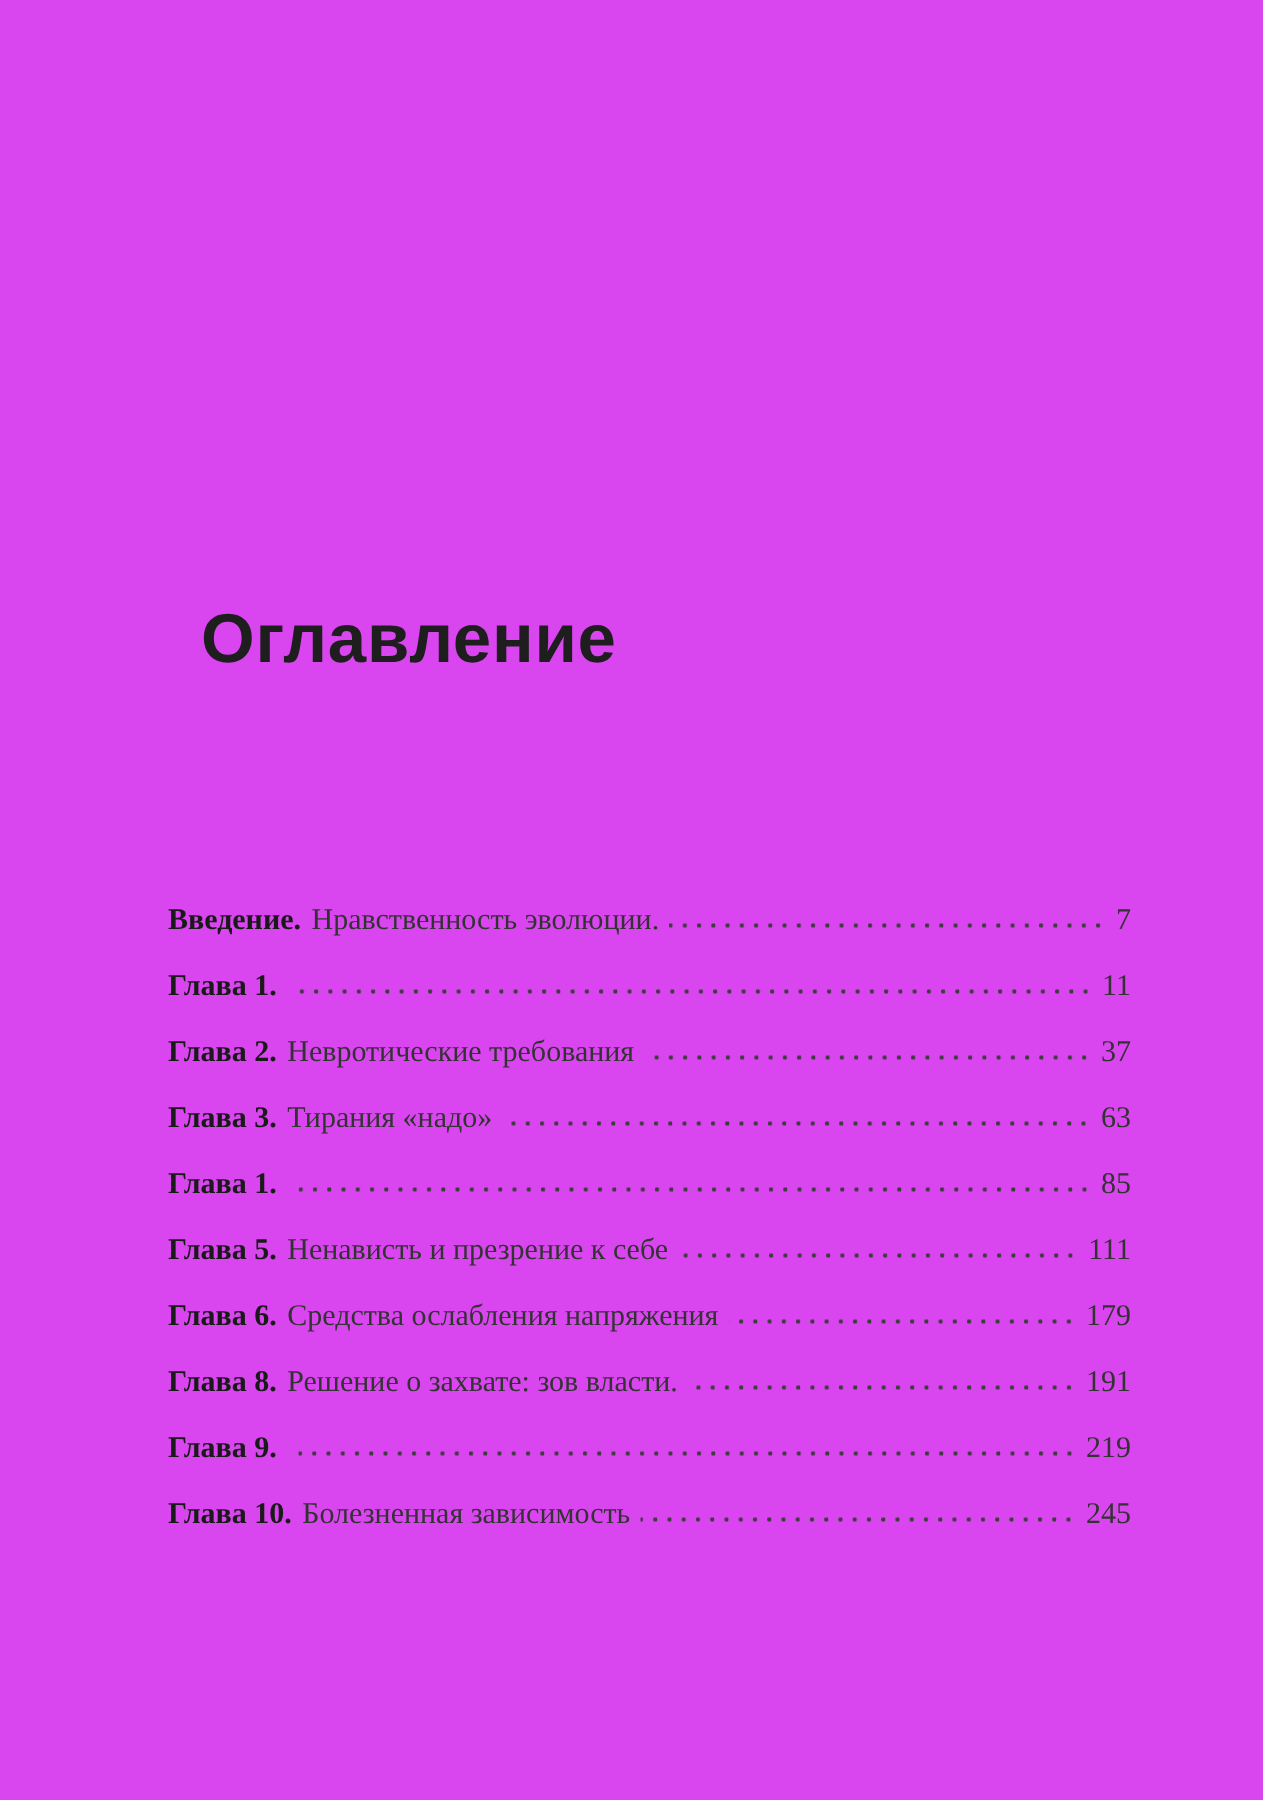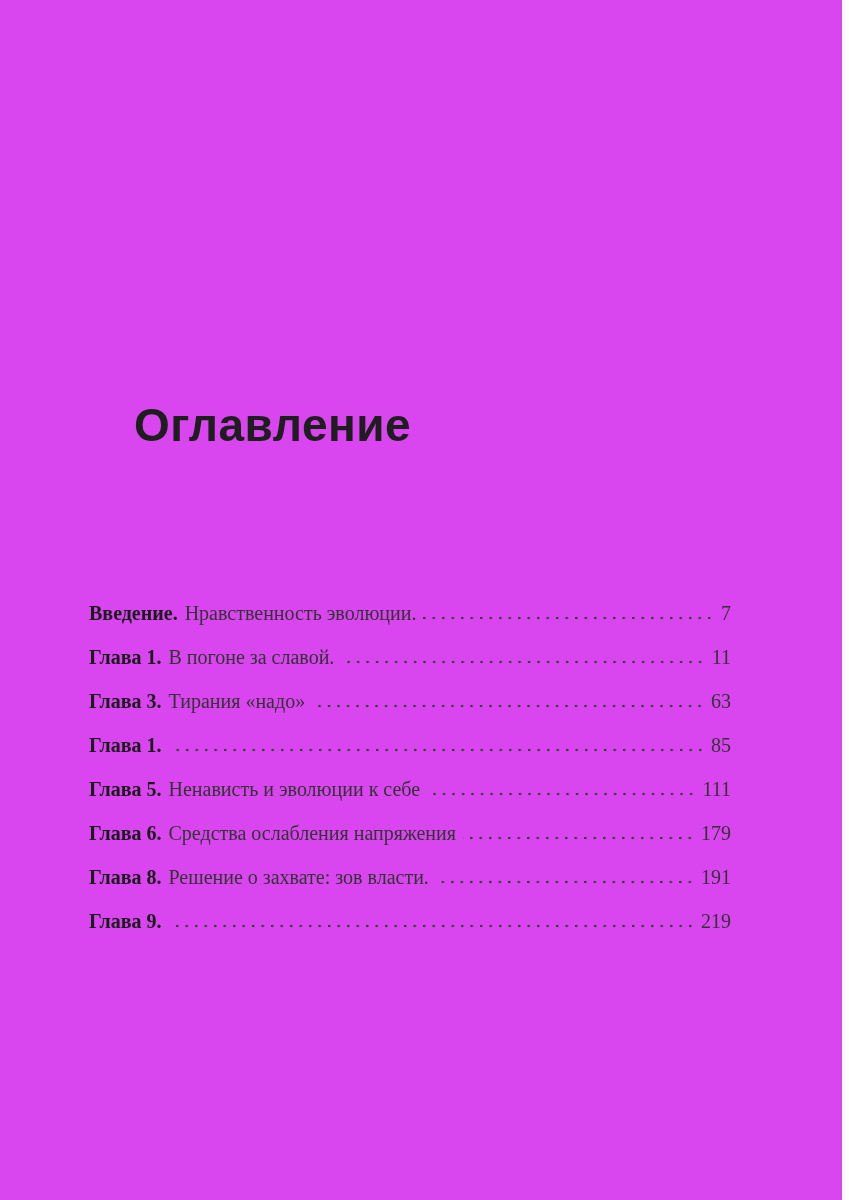--- a/index.html
+++ b/index.html
@@ -21,21 +21,21 @@
     margin: 0;
     font-family: "Liberation Sans", "DejaVu Sans", sans-serif;
     font-weight: 700;
     font-size: 46px;
     line-height: 54px;
     color: #1e1e1e;
     letter-spacing: 0.5px;
   }
   .toc {
     position: absolute;
-    left: 89px;
+    left: 112px;
     top: 591px;
     width: 642px;
   }
   .toc-row {
     display: flex;
     align-items: baseline;
     font-family: "Liberation Serif", "DejaVu Serif", serif;
     font-size: 20px;
     line-height: 44px;
     color: #333333;
@@ -75,42 +75,47 @@
 
     <div class="toc-row">
       <span class="toc-prefix">Введение.</span>
       <span class="toc-name">Нравственность эволюции.</span>
       <span class="toc-dots"></span>
       <span class="toc-page">7</span>
     </div>
 
     <div class="toc-row">
       <span class="toc-prefix">Глава 1.</span>
-      <span class="toc-name">В погоне за славой.</span>
       <span class="toc-dots"></span>
       <span class="toc-page">11</span>
     </div>
 
+    <div class="toc-row">
+      <span class="toc-prefix">Глава 2.</span>
+      <span class="toc-name">Невротические требования</span>
+      <span class="toc-dots"></span>
+      <span class="toc-page">37</span>
+    </div>
 
     <div class="toc-row">
       <span class="toc-prefix">Глава 3.</span>
       <span class="toc-name">Тирания «надо»</span>
       <span class="toc-dots"></span>
       <span class="toc-page">63</span>
     </div>
 
     <div class="toc-row">
       <span class="toc-prefix">Глава 1.</span>
       <span class="toc-dots"></span>
       <span class="toc-page">85</span>
     </div>
 
     <div class="toc-row">
       <span class="toc-prefix">Глава 5.</span>
-      <span class="toc-name">Ненависть и эволюции к себе</span>
+      <span class="toc-name">Ненависть и презрение к себе</span>
       <span class="toc-dots"></span>
       <span class="toc-page">111</span>
     </div>
 
 
     <div class="toc-row">
       <span class="toc-prefix">Глава 6.</span>
       <span class="toc-name">Средства ослабления напряжения</span>
       <span class="toc-dots"></span>
       <span class="toc-page">179</span>
@@ -122,15 +127,21 @@
       <span class="toc-dots"></span>
       <span class="toc-page">191</span>
     </div>
 
     <div class="toc-row">
       <span class="toc-prefix">Глава 9.</span>
       <span class="toc-dots"></span>
       <span class="toc-page">219</span>
     </div>
 
+    <div class="toc-row">
+      <span class="toc-prefix">Глава 10.</span>
+      <span class="toc-name">Болезненная зависимость</span>
+      <span class="toc-dots"></span>
+      <span class="toc-page">245</span>
+    </div>
 
   </div>
 </div>
 
 </body></html>

